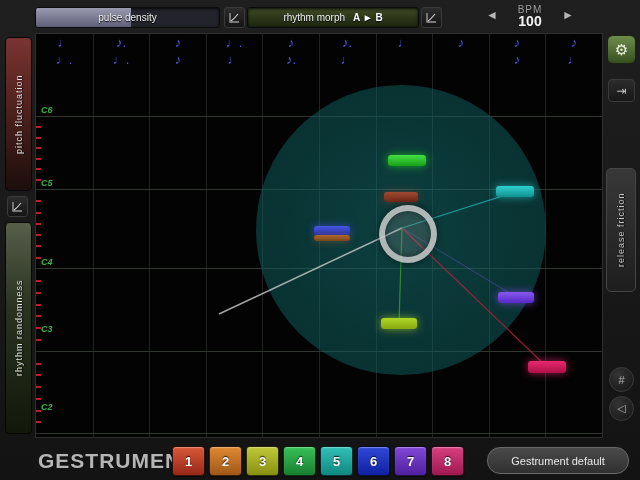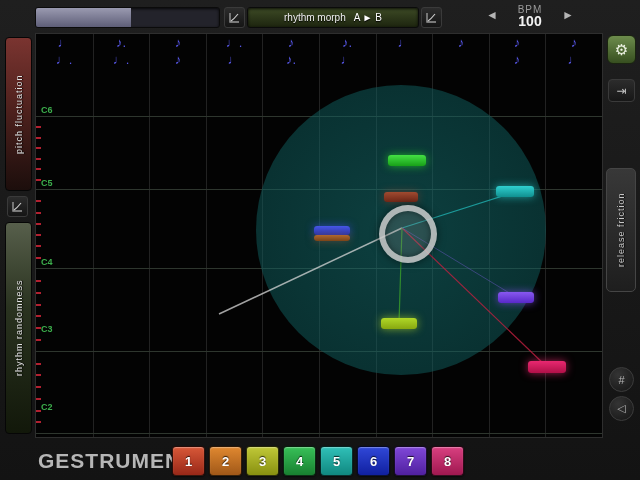--- a/index.html
+++ b/index.html
@@ -13,21 +13,21 @@
   .slider-btn {
     position:absolute; height:19px; border:1px solid #0b0b0b; border-radius:3px;
     overflow:hidden; background:#23232b; box-shadow:inset 0 1px 3px rgba(0,0,0,.8);
   }
   .slider-fill { position:absolute; top:0; left:0; bottom:0; background:linear-gradient(#9a9ab0,#5e5e78); }
   .slider-label {
     position:absolute; inset:0; display:flex; align-items:center; justify-content:center;
     font-size:10px; color:#f0f0f0; text-shadow:0 1px 1px #000; gap:8px;
   }
   .scale-btn { background:linear-gradient(#3d4a25,#1d250f); }
-  .scale-val { font-weight:normal; color:#fff; }
+  .scale-val { font-weight:bold; color:#fff; }
   .corner-btn {
     position:absolute; width:19px; height:19px; border-radius:3px;
     background:linear-gradient(#2c2c2c,#151515); border:1px solid #3a3a3a;
     display:flex; align-items:center; justify-content:center;
   }
   .bpm-arrow { position:absolute; top:8px; font-size:12px; color:#b5b5b5; }
   .bpm-box { position:absolute; left:505px; top:4px; width:50px; text-align:center; }
   .bpm-title { font-size:10px; color:#9a9a9a; letter-spacing:1px; }
   .bpm-value { font-size:14px; font-weight:bold; color:#f2f2f2; line-height:13px; }
   
@@ -60,21 +60,21 @@
     color:#b5b5b5; font-size:11px;
   }
   
   .canvas {
     position:absolute; left:35px; top:33px; width:566px; height:403px;
     background:#030303; border:1px solid #2e2e2e; overflow:hidden;
   }
   .layer { position:absolute; inset:0; }
   .grid-vline { position:absolute; top:0; bottom:0; width:1px; background:#222222; }
   .grid-hline { position:absolute; left:0; right:0; height:1px; background:#2e362e; }
-  .pitch-label { position:absolute; left:5px; font-size:9px; font-weight:bold; color:#3cae4c; }
+  .pitch-label { position:absolute; left:5px; font-size:9px; font-weight:bold; color:#3cae4c;font-style:italic; }
   .scale-tick { position:absolute; left:0; width:5px; height:2px; }
   .note-glyph { position:absolute; color:#5656e6; font-size:13px; transform:translateX(-50%); line-height:14px; }
   .gest-circle { position:absolute; border-radius:50%; }
   .lines-svg { position:absolute; inset:0; width:566px; height:403px; }
   .block { position:absolute; border-radius:3px; }
   .cursor-ring {
     position:absolute; border-radius:50%;
     border:6px solid rgba(205,205,205,.82);
     background:rgba(135,135,135,.25);
     box-shadow:0 0 8px rgba(0,0,0,.55), inset 0 0 6px rgba(0,0,0,.45);
@@ -96,20 +96,21 @@
     color:#e8e8e8; font-size:11px; display:flex; align-items:center; justify-content:center;
   }
 </style>
 </head>
 <body>
 
 <div class="stage">
 
   <div class="slider-btn" style="left:35px; top:7px; width:183px;">
     <div class="slider-fill" style="width: 52%;"></div>
+    <div class="slider-label">pulse density</div>
   </div>
 
   <div class="corner-btn" style="left:224px; top:7px;">
     <svg width="13" height="13">
       <path d="M2,2 L2,11 L11,11" stroke="#999" stroke-width="1.4" fill="none"></path>
       <path d="M3,10 Q6,8 10,3" stroke="#c8c8c8" stroke-width="1.2" fill="none"></path>
     </svg>
   </div>
 
   <div class="slider-btn scale-btn" style="left:247px; top:7px; width:170px;">
@@ -253,14 +254,15 @@
   <div>
       <div class="inst-btn" style="left: 172px; background: linear-gradient(rgb(216, 88, 56), rgb(152, 40, 24));">1</div>
       <div class="inst-btn" style="left: 209px; background: linear-gradient(rgb(224, 136, 48), rgb(160, 88, 24));">2</div>
       <div class="inst-btn" style="left: 246px; background: linear-gradient(rgb(192, 200, 56), rgb(136, 144, 16));">3</div>
       <div class="inst-btn" style="left: 283px; background: linear-gradient(rgb(56, 192, 88), rgb(24, 128, 48));">4</div>
       <div class="inst-btn" style="left: 320px; background: linear-gradient(rgb(48, 192, 184), rgb(16, 136, 128));">5</div>
       <div class="inst-btn" style="left: 357px; background: linear-gradient(rgb(48, 72, 216), rgb(16, 32, 160));">6</div>
       <div class="inst-btn" style="left: 394px; background: linear-gradient(rgb(128, 72, 216), rgb(80, 32, 160));">7</div>
       <div class="inst-btn" style="left: 431px; background: linear-gradient(rgb(216, 64, 128), rgb(160, 24, 80));">8</div>
     </div>
+  <div class="preset-btn">Gestrument default</div>
 
 </div>
 
 </body></html>

